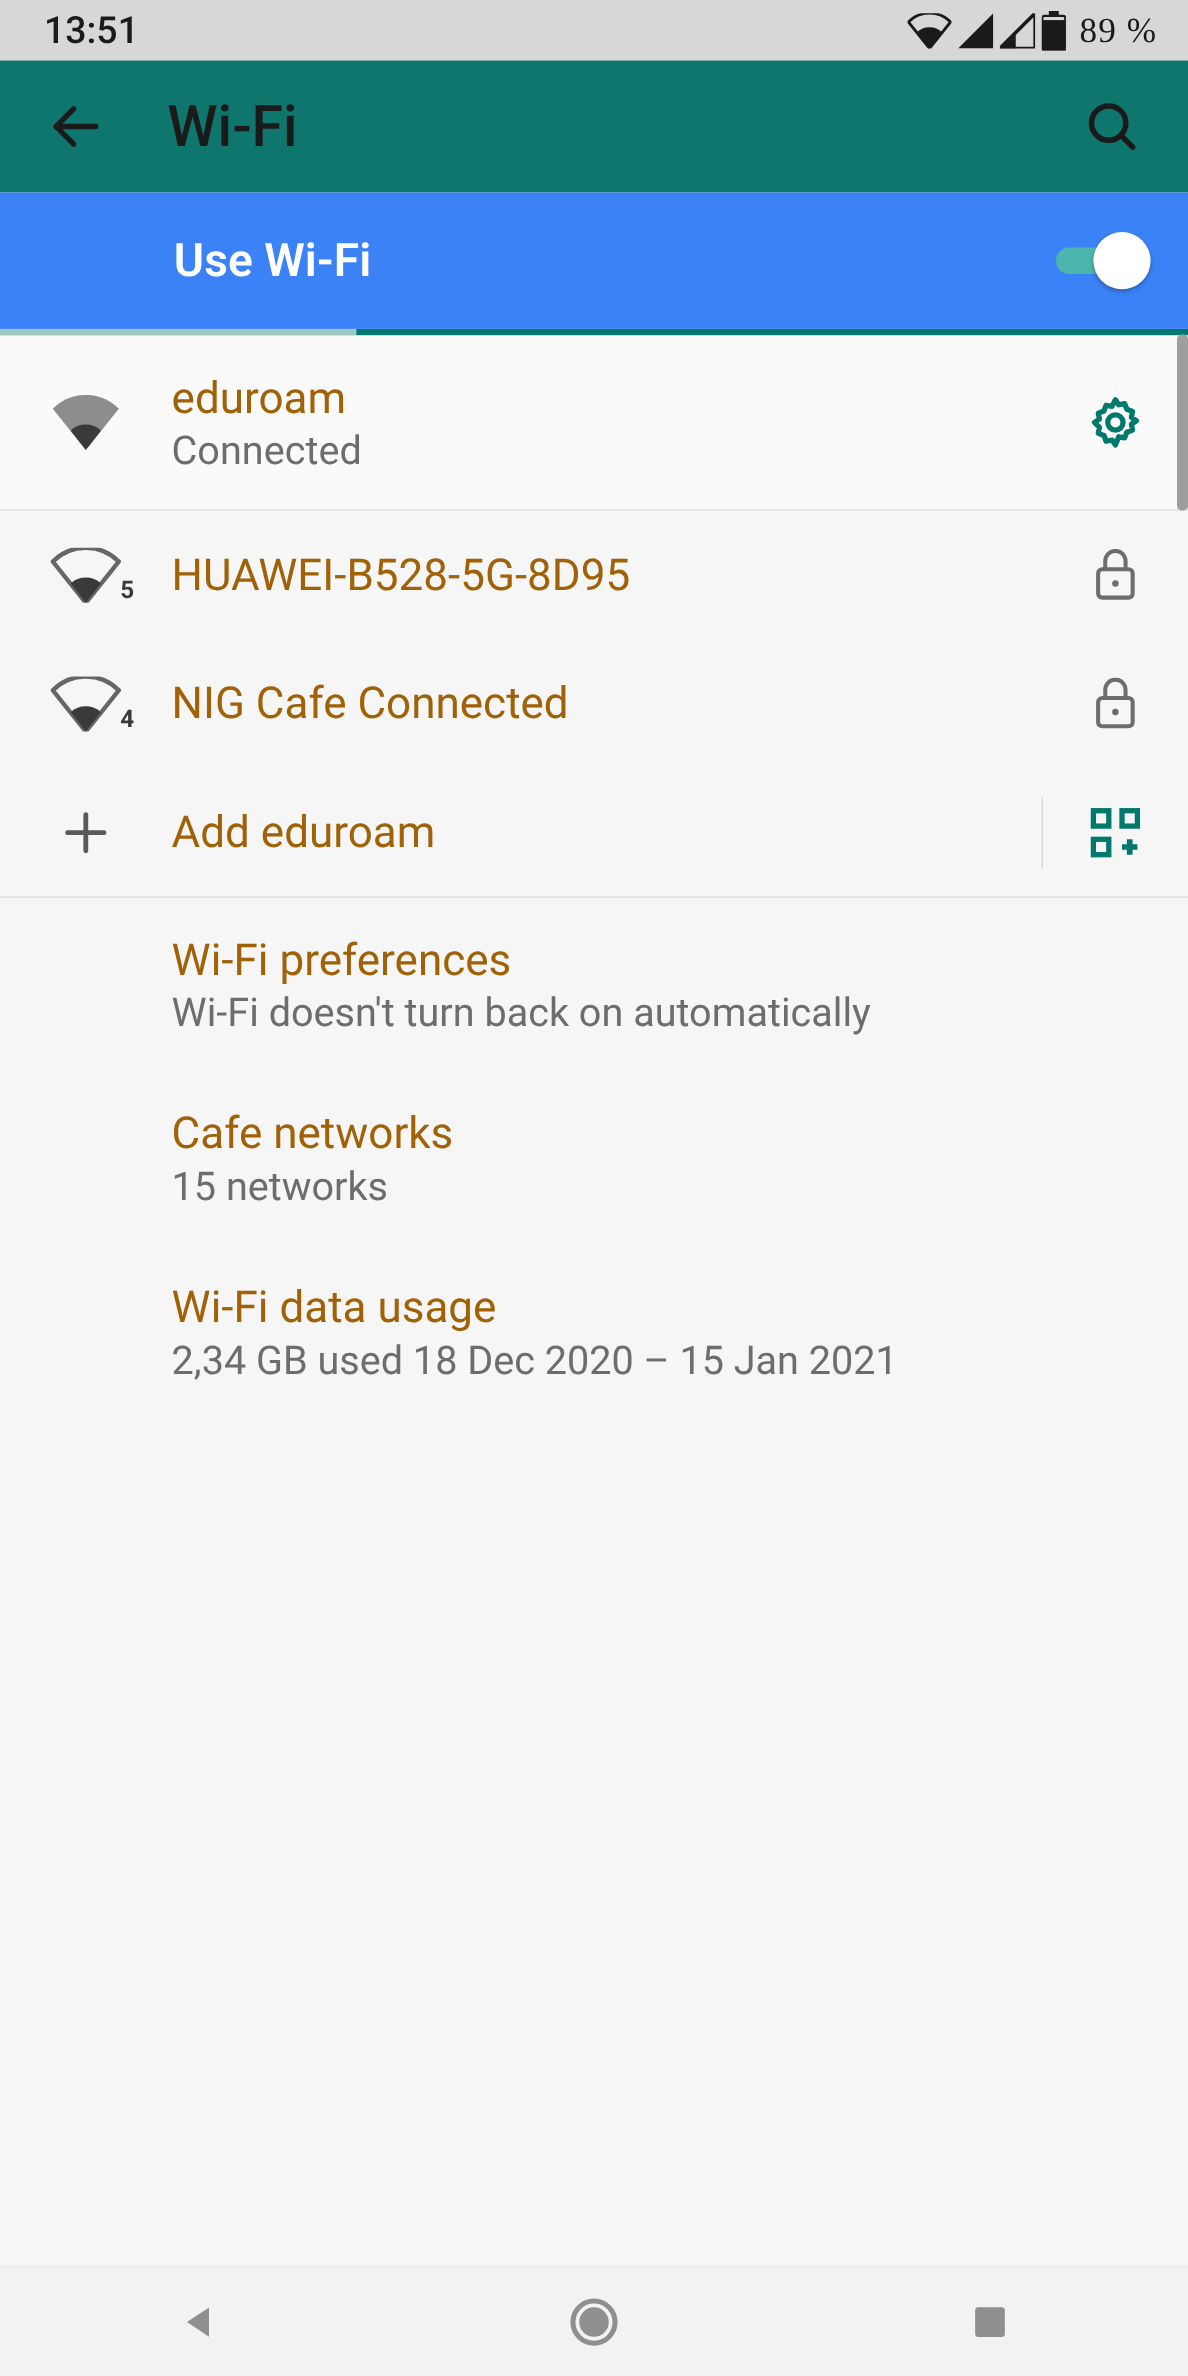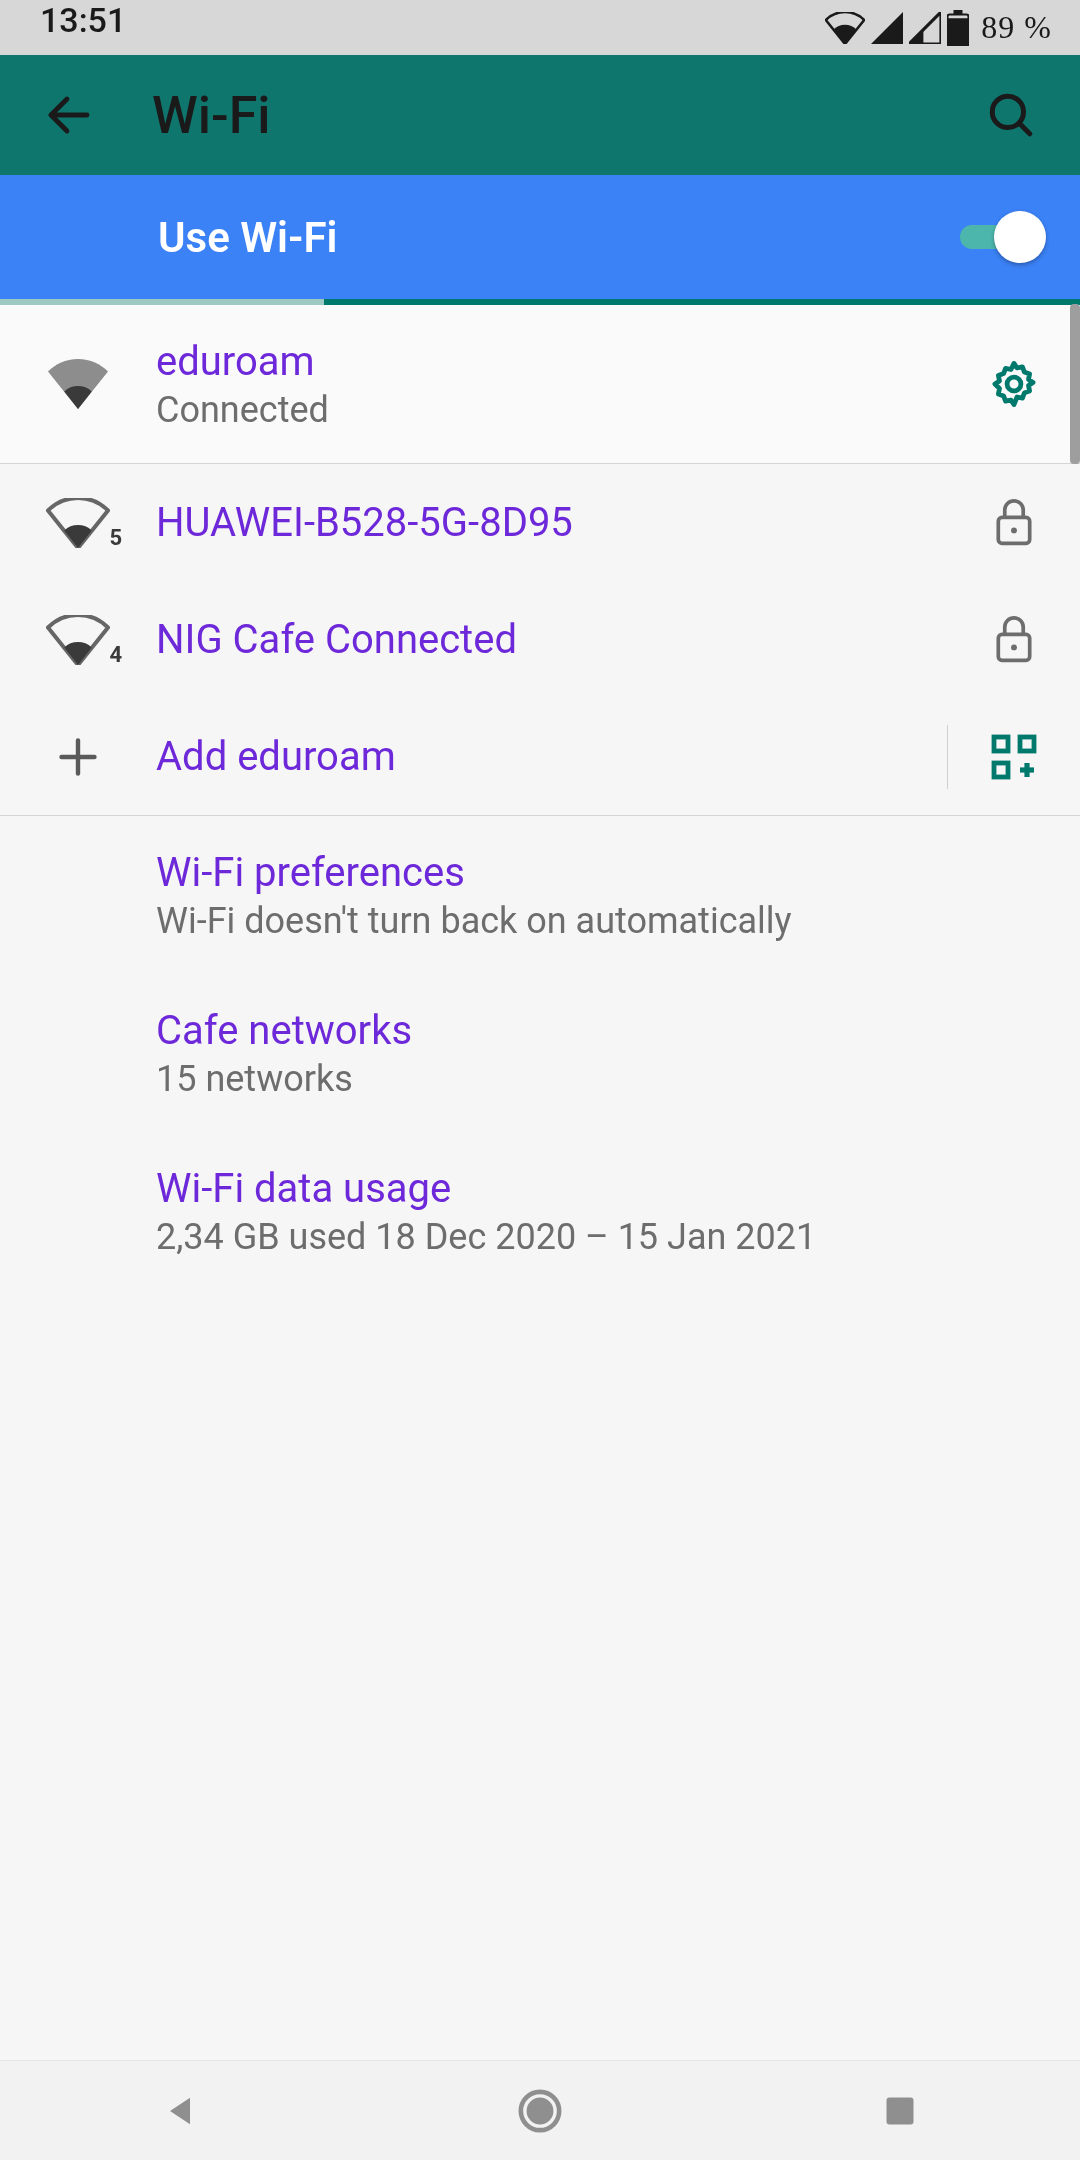--- a/index.html
+++ b/index.html
@@ -1,20 +1,20 @@
 <!DOCTYPE html>
 <html><head>
   <meta charset="utf-8">
   <style>
     * { margin:0; padding:0; box-sizing:border-box; -webkit-font-smoothing:antialiased; }
     html,body { width:1080px; height:2160px; font-family:Roboto,"Segoe UI",Arial,sans-serif; background:#f2f2f2; color:#1a1a1a; overflow:hidden; }
     .screen { width:1080px; height:2160px; display:flex; flex-direction:column; position:relative; }
 
     
-    .status-bar { height:55px; background:#d7d7d7; display:flex; padding:0 28px 0 40px; }
+    .status-bar { height:55px; background:#d7d7d7; display:flex; align-items:center; padding:0 28px 0 40px; }
     .status-time { font-size:34px; font-weight:500; color:#1a1a1a; }
     .status-spacer { flex:1; }
     .status-icons { display:flex; align-items:center; gap:6px;font-family:Liberation Serif, serif; }
     .status-icons svg { display:block; }
     .batt-label { font-size:32px; font-weight:500; color:#1a1a1a; margin-left:6px; letter-spacing:1px;}
 
     
     .app-bar { height:120px; background:#0f766e; display:flex; align-items:center; padding:0 22px 0 34px; }
     .back-btn { width:70px; height:70px; display:flex; align-items:center; justify-content:center; }
     .app-title { font-size:52px; font-weight:500; margin-left:48px; color:#1a1a1a; }
@@ -30,21 +30,21 @@
     .toggle-thumb { position:absolute; width:52px; height:52px; background:#fff; border-radius:50%; right:0; top:0; box-shadow:0 2px 4px rgba(0,0,0,0.3); }
     .progress-strip { height:6px; background:#00796d; display:flex; }
     .progress-light { width:30%; height:100%; background:#9ec9c2; }
 
     
     .list { background:#f6f6f6; flex:1; overflow:auto; }
     .row { display:flex; align-items:center; min-height:117px; padding:0 34px; position:relative; }
     .row-tall { min-height:158px; }
     .row .left-icon { width:80px; display:flex; align-items:center; justify-content:center; margin-right:38px; margin-left:4px; }
     .row .body { flex:1; display:flex; flex-direction:column; justify-content:center; }
-    .row .title { font-size:40px; color:#6d28d9; }
+    .row .title { font-size:40px; color:#a16207; }
     .row .subtitle { font-size:36px; color:#6d6d6d; margin-top:4px; }
     .row .right-icon { width:64px; display:flex; align-items:center; justify-content:center; margin-left:18px; }
     .divider-v { width:1px; height:64px; background:#cfcfcf; margin:0 16px 0 4px; }
     .hr { height:1px; background:#d5d5d5; }
 
     .no-icon { width:122px; }
 
     
     .nav-bar { height:100px; background:#f2f2f2; display:flex; align-items:center; justify-content:space-around; border-top:1px solid #e7e7e7; }
     .nav-btn { width:56px; height:56px; display:flex; align-items:center; justify-content:center; }

